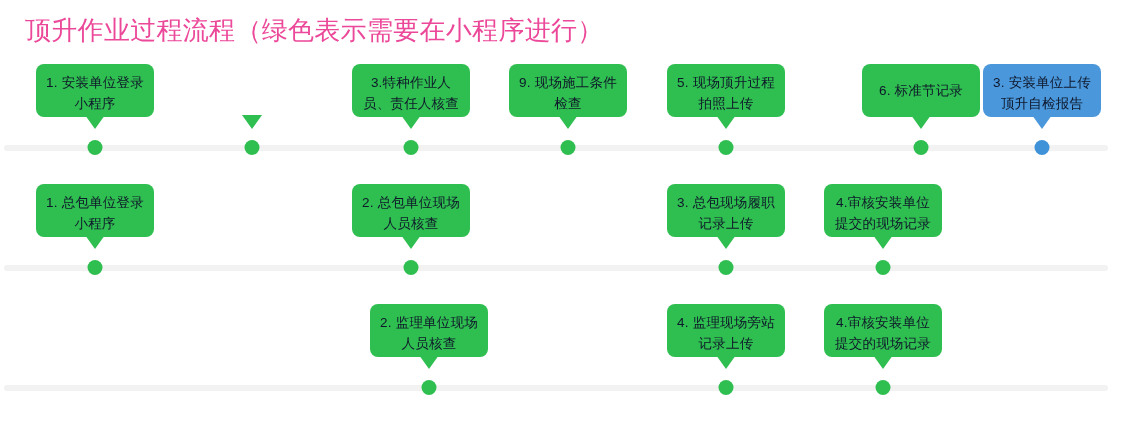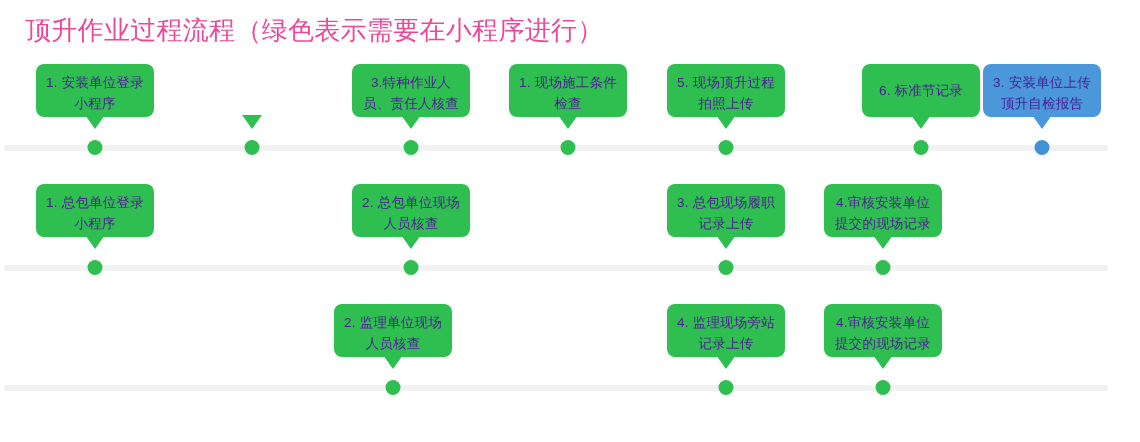--- a/index.html
+++ b/index.html
@@ -58,21 +58,21 @@
   .bubble {
     position: absolute;
     left: 50%;
     transform: translateX(-50%);
     top: 6px;
     width: 118px;
     min-height: 40px;
     box-sizing: border-box;
     padding: 8px 6px 9px 6px;
     border-radius: 8px;
-    color: #4c1d95;
+    color: #0f172a;
     font-size: 13.5px;
     line-height: 21px;
     text-align: center;
     letter-spacing: 0.2px;
     word-break: break-all;
   }
   .bubble.two-line { height: 53px; }
   .bubble.one-line {
     height: 53px;
     display: flex;
@@ -123,21 +123,21 @@
     <div class="node" style="left: 252px;">
       <div class="pointer green"></div>
       <div class="dot green"></div>
     </div>
     <div class="node" style="left: 411px;">
       <div class="bubble green two-line">3.特种作业人员、责任人核查</div>
       <div class="pointer green"></div>
       <div class="dot green"></div>
     </div>
     <div class="node" style="left: 568px;">
-      <div class="bubble green two-line">1. 现场施工条件检查</div>
+      <div class="bubble green two-line">9. 现场施工条件检查</div>
       <div class="pointer green"></div>
       <div class="dot green"></div>
     </div>
     <div class="node" style="left: 726px;">
       <div class="bubble green two-line">5. 现场顶升过程拍照上传</div>
       <div class="pointer green"></div>
       <div class="dot green"></div>
     </div>
     <div class="node" style="left: 921px;">
       <div class="bubble green one-line">6. 标准节记录</div>
@@ -170,21 +170,21 @@
     </div>
     <div class="node" style="left: 883px;">
       <div class="bubble green two-line">4.审核安装单位提交的现场记录</div>
       <div class="pointer green"></div>
       <div class="dot green"></div>
     </div>
   </div>
 
 <div class="row row-3">
   <div class="rail"></div>
-    <div class="node" style="left: 393px;">
+    <div class="node" style="left: 429px;">
       <div class="bubble green two-line">2. 监理单位现场人员核查</div>
       <div class="pointer green"></div>
       <div class="dot green"></div>
     </div>
     <div class="node" style="left: 726px;">
       <div class="bubble green two-line">4. 监理现场旁站记录上传</div>
       <div class="pointer green"></div>
       <div class="dot green"></div>
     </div>
     <div class="node" style="left: 883px;">

